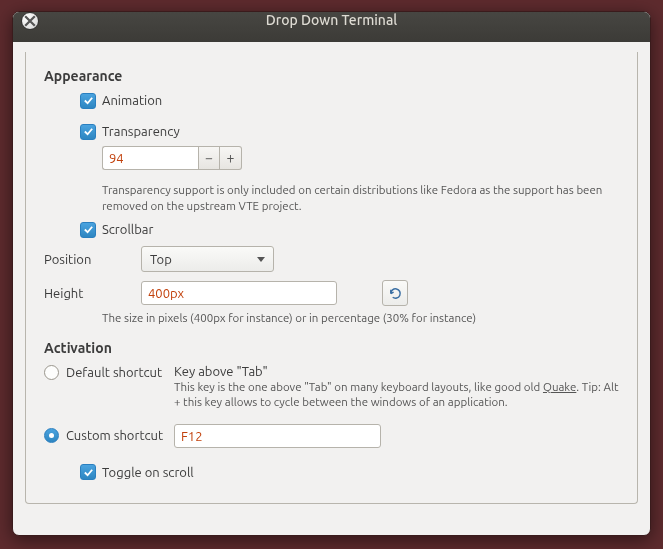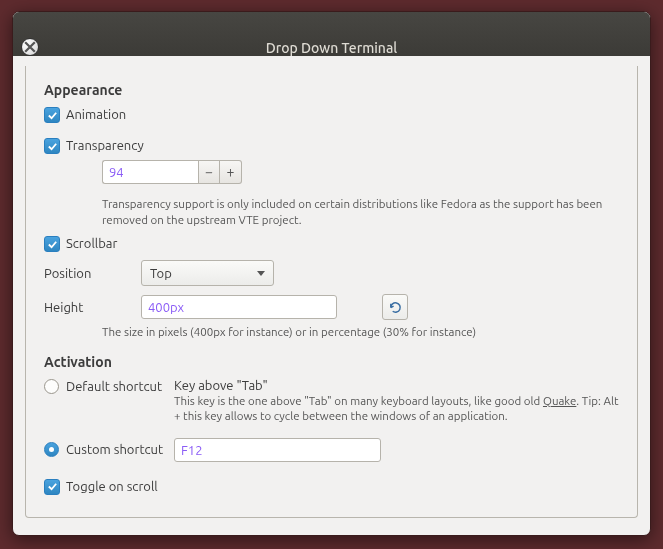--- a/index.html
+++ b/index.html
@@ -16,24 +16,24 @@
     position: absolute;
     left: 12px; top: 11px;
     width: 639px; height: 525px;
     background: #f2f1f0;
     border: 1px solid #3a1b1c;
     border-radius: 7px;
     box-shadow: 0 4px 18px rgba(0,0,0,0.5);
     overflow: hidden;
   }
   .titlebar {
-    height: 44px;
+    height: 30px;
     background: linear-gradient(to bottom, #474642, #3c3b37);
     display: flex;
-    align-items: flex-end;
+    align-items: flex-start;
     color: #dfdbd2;
     position: relative;
   }
   .close-btn {
     width: 18px; height: 18px;
     border-radius: 50%;
     background: radial-gradient(circle at 30% 30%, #fdfdfd, #e6e6e6 60%, #cfcfcf);
     border: 1px solid #333;
     margin-left: 8px;
     display: flex; align-items: center; justify-content: center;
@@ -80,21 +80,21 @@
     border-radius: 0 0 4px 4px;
     padding: 16px 18px 18px 18px;
     background: #f2f1f0;
   }
   .section-title {
     font-weight: bold;
     font-size: 14px;
     margin-bottom: 8px;
     color: #3c3c3c;
   }
-  .row { display: flex; align-items: flex-end; margin-bottom: 4px; }
+  .row { display: flex; align-items: center; margin-bottom: 4px; margin-left: 36px; }
   .checkbox {
     width: 16px; height: 16px;
     border: 1px solid #2a7fbf;
     border-radius: 3px;
     background: linear-gradient(#4aa3df,#2e86c1);
     display: inline-flex; align-items: center; justify-content: center;
     margin-right: 6px;
     flex-shrink: 0;
     cursor: pointer;
   }
@@ -102,21 +102,21 @@
   .check-label { line-height: 17px; cursor: pointer; }
   .indent { margin-left: 58px; }
   .spin-row { display: flex; align-items: center; gap: 0; margin-top: 6px; }
   .textinput {
     border: 1px solid #b6b3ab;
     background: #fff;
     height: 24px;
     padding: 0 6px;
     font-size: 13px;
     font-family: inherit;
-    color: #8b5cf6;
+    color: #c2410c;
     outline: none;
   }
   .spin-val { width: 96px; border-radius: 3px 0 0 3px; border-right: none; }
   .spin-btn {
     width: 22px; height: 24px;
     border: 1px solid #b6b3ab;
     background: linear-gradient(#f7f6f4,#e7e5e1);
     color: #555;
     font-size: 14px;
     display: flex; align-items: center; justify-content: center;

